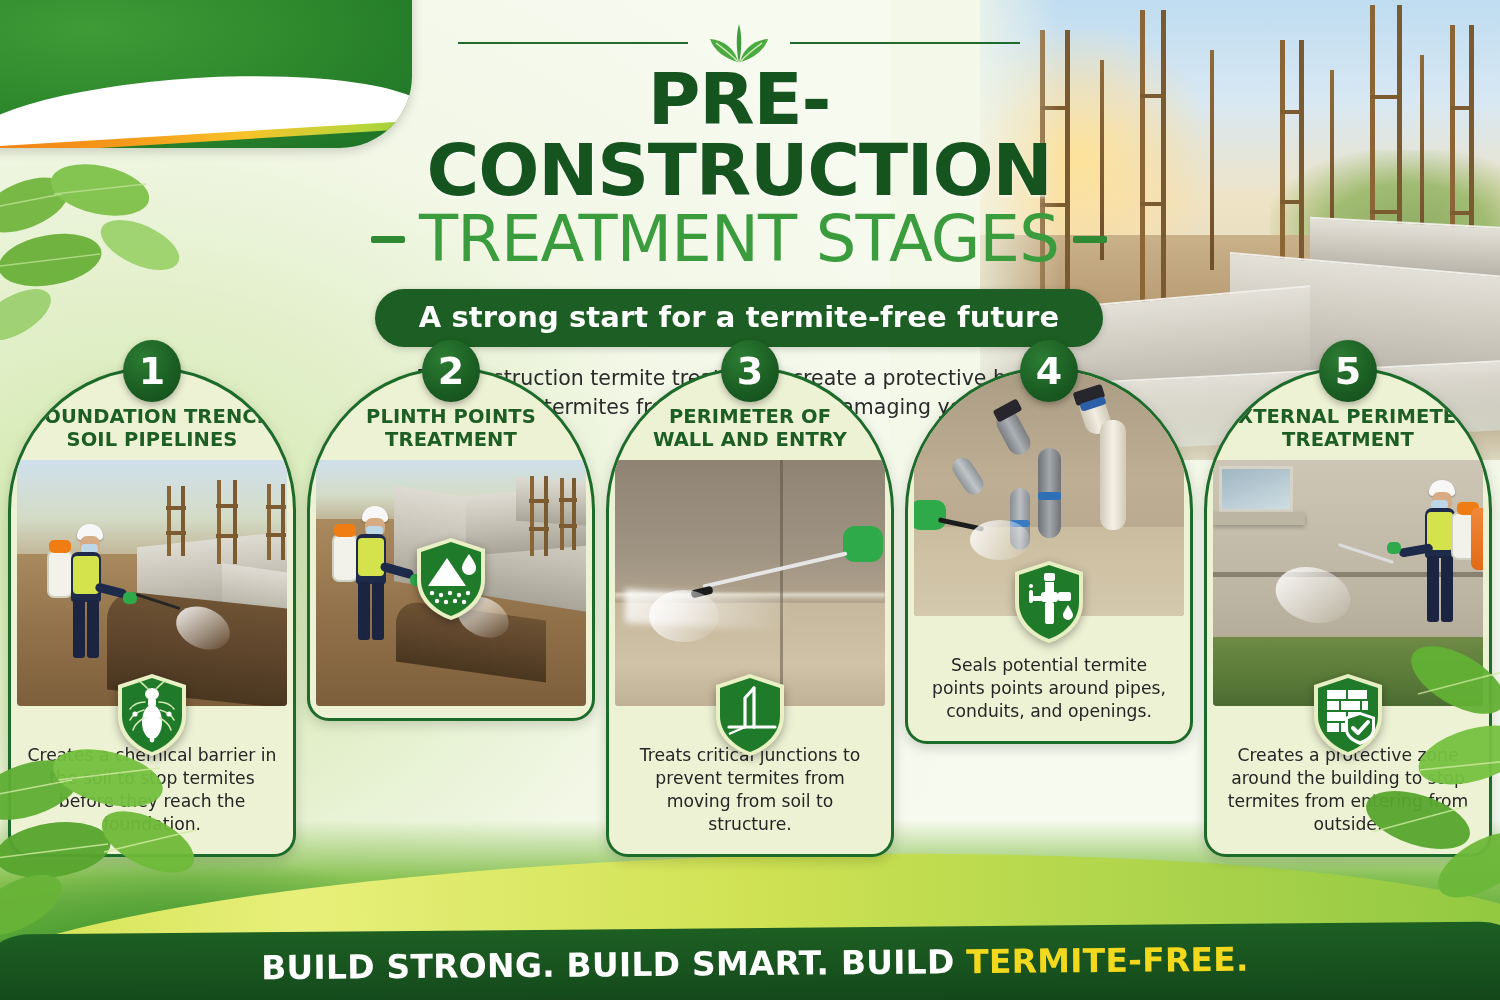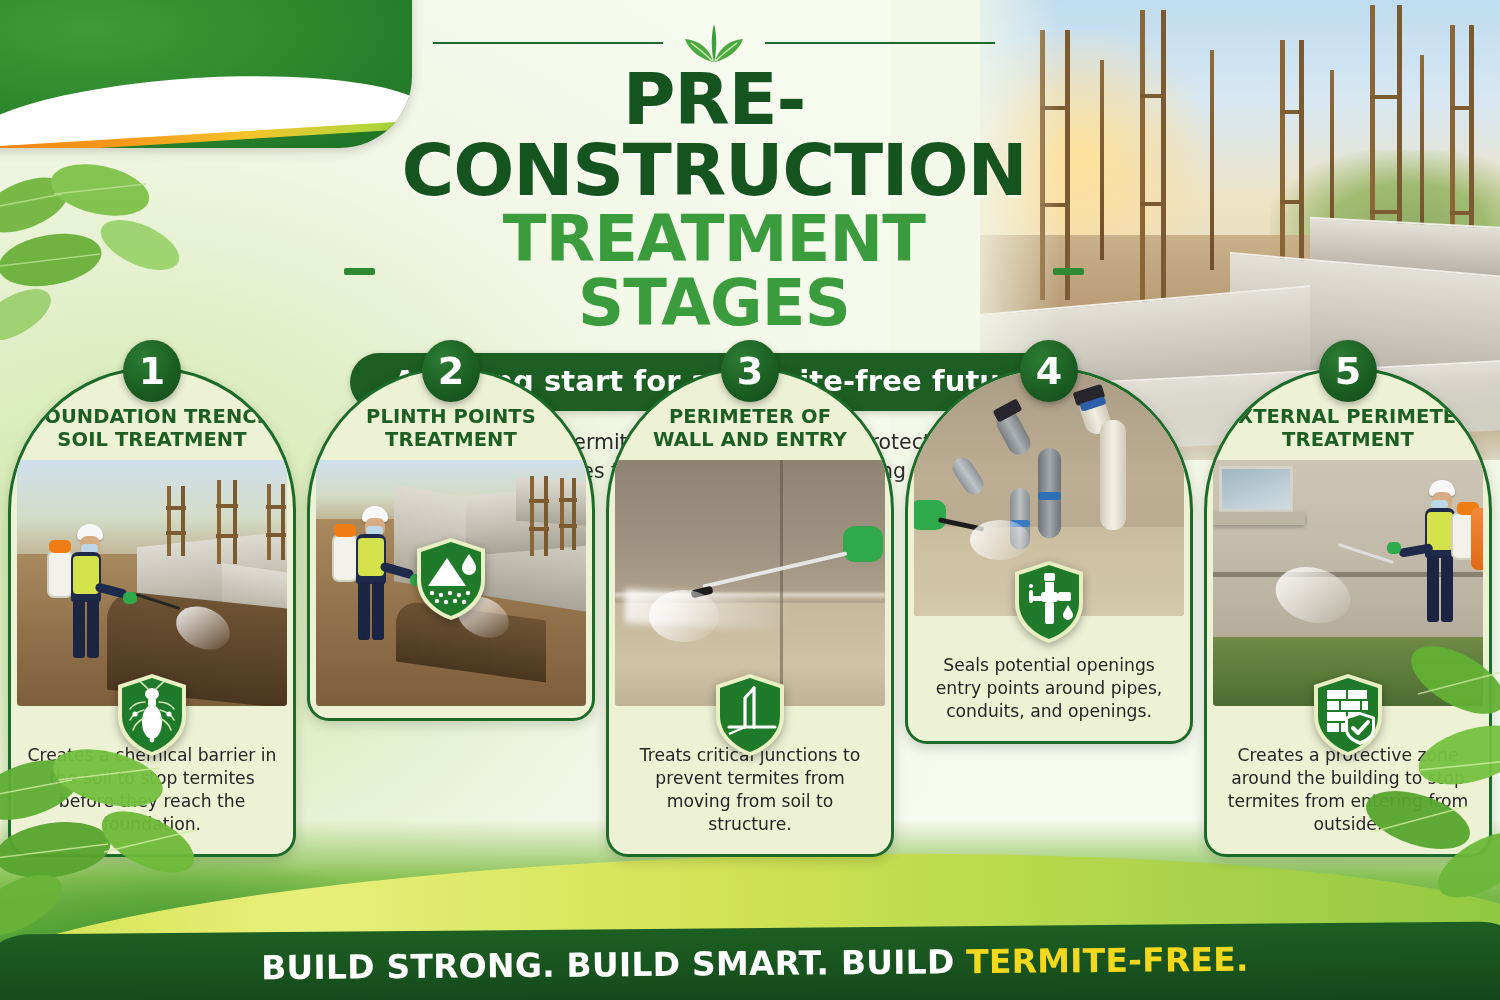--- a/index.html
+++ b/index.html
@@ -103,32 +103,32 @@
     letter-spacing: -1px;
     text-shadow: 0 3px 5px rgba(0,0,0,.30);
     font-family: "DejaVu Sans", sans-serif;
   }
   .logo-reg {
     font-size: 22px; color: #ffffff; font-weight: bold;
     align-self: flex-start; margin-top: 6px; margin-left: 2px;
   }
 
   
-  .header { position: absolute; left: 344px; top: 22px; width: 740px; text-align: center; z-index: 5; }
+  .header { position: absolute; left: 369px; top: 22px; width: 740px; text-align: center; z-index: 5; }
   .leaf-rule { display: flex; align-items: center; justify-content: center; gap: 14px; height: 42px; }
   .leaf-rule .rule { height: 2px; background: #1f6b2b; flex: 1; max-width: 230px; }
   .title-1 {
     font-size: 72px; font-weight: bold; color: #16541f; line-height: .98;
     letter-spacing: -1.2px; font-family: "DejaVu Sans", sans-serif;
     text-shadow: 0 2px 3px rgba(255,255,255,.7);
   }
   .title-2-wrap { display: flex; align-items: center; justify-content: center; gap: 14px; margin-top: 2px; }
   .title-2-wrap .dash { width: 34px; height: 7px; background: #2f8a33; border-radius: 2px; }
   .title-2 {
-    font-size: 64px; font-weight: bold; color: #3a9c3c; line-height: 1;
+    font-size: 64px; font-weight: normal; color: #3a9c3c; line-height: 1;
     letter-spacing: -0.8px; font-family: "DejaVu Sans", sans-serif;
   }
   .pill {
     display: inline-block; margin-top: 18px;
     background: #1c5e23; color: #ffffff;
     padding: 11px 44px 13px; border-radius: 30px;
     font-size: 29px; font-weight: bold; letter-spacing: .1px;
     font-family: "DejaVu Sans", sans-serif;
     box-shadow: 0 2px 7px rgba(0,0,0,.18);
   }
@@ -361,21 +361,21 @@
     </div>
   </div>
 
   <div class="cards">
 
     <div class="card">
       <div class="num-badge">1</div>
       <div class="card-body">
         <div class="card-title">
           <div>FOUNDATION TRENCH</div>
-          <div>SOIL TREATMENT</div>
+          <div>SOIL PIPELINES</div>
         </div>
         <div class="photo">
           <div class="ph-sky"></div>
           <div class="ph-ground"></div>
           <div class="ph-conc" style="left:120px;top:78px;width:175px;height:76px;transform:skewY(-6deg);"></div>
           <div class="ph-conc" style="left:205px;top:110px;width:95px;height:54px;transform:skewY(8deg);"></div>
           <div class="rebar-cage" style="left:150px;top:26px;width:18px;height:70px;border-left-width:4px;border-right-width:4px;"></div>
           <div class="rebar-cage" style="left:200px;top:20px;width:20px;height:84px;border-left-width:4px;border-right-width:4px;"></div>
           <div class="rebar-cage" style="left:250px;top:24px;width:18px;height:76px;border-left-width:4px;border-right-width:4px;"></div>
           <div class="ph-trench" style="left:90px;top:140px;width:200px;height:100px;border-radius:30px 0 0 0;transform:skewY(6deg);"></div>
@@ -539,21 +539,21 @@
             <rect x="33" y="23" width="9" height="10"></rect>
             <rect x="29" y="33" width="17" height="10" rx="3"></rect>
             <rect x="33" y="43" width="9" height="22" rx="2"></rect>
             <rect x="46" y="33" width="13" height="9" rx="2"></rect>
             <rect x="20" y="37" width="12" height="5" rx="2"></rect>
             <rect x="17" y="31" width="4" height="13" rx="2"></rect>
             <path d="M56 46 C59 51 61 54 61 56 A5 5 0 0 1 51 56 C51 54 53 51 56 46 Z"></path>
           </g>
           <circle cx="19" cy="27" r="2" fill="#ffffff"></circle>
         </svg>
-        <div class="card-desc">Seals potential openings entry points around pipes, conduits, and openings.</div>
+        <div class="card-desc">Seals potential termite points points around pipes, conduits, and openings.</div>
       </div>
     </div>
 
     <div class="card">
       <div class="num-badge">5</div>
       <div class="card-body">
         <div class="card-title">
           <div>EXTERNAL PERIMETER</div>
           <div>TREATMENT</div>
         </div>

